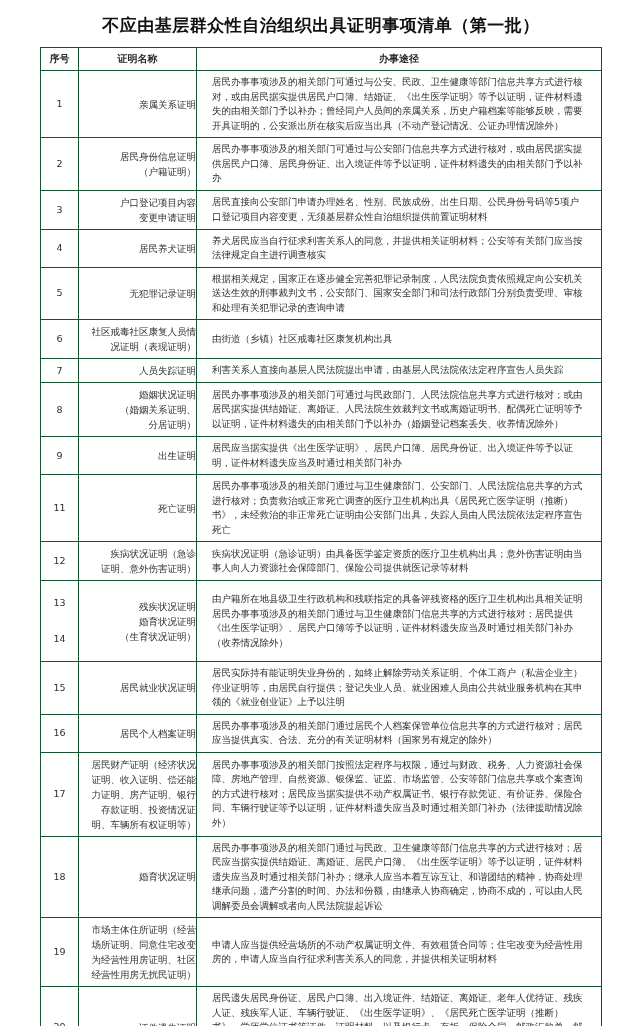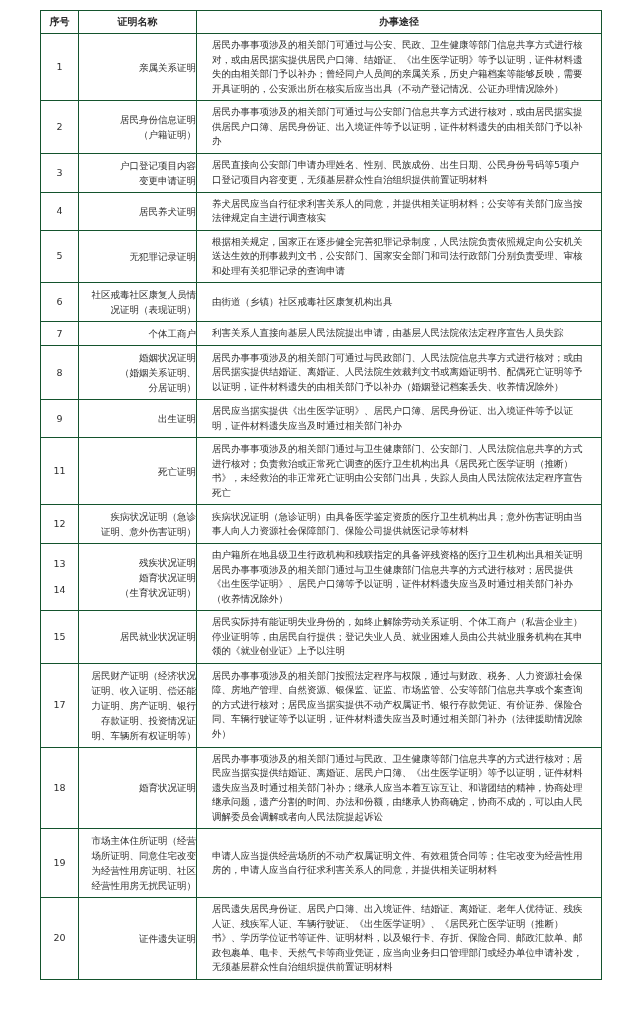--- a/index.html
+++ b/index.html
@@ -44,21 +44,21 @@
     text-align: center;
     background: #ffffff;
   }
   col.c-seq  { width: 38px; }
   col.c-name { width: 118px; }
   td.seq {
     font-size: 9.5px;
     text-align: center;
     padding: 4px 2px;
     white-space: pre-line;
-    line-height: 26px;
+    line-height: 36px;
     color: #2e2e2e;
   }
   td.seq.single { line-height: 14px; }
   td.name {
     font-size: 9.5px;
     text-align: right;
     padding: 4px 0;
     white-space: pre-line;
     line-height: 15px;
     color: #2e2e2e;
@@ -70,20 +70,21 @@
     line-height: 14.5px;
     white-space: pre-line;
     color: #2e2e2e;
     word-break: break-all;
   }
 </style>
 </head>
 <body>
 
 <div class="page">
+  <div class="doc-title">不应由基层群众性自治组织出具证明事项清单（第一批）</div>
   <table class="cert-table">
     <colgroup>
       <col class="c-seq">
       <col class="c-name">
       <col class="c-method">
     </colgroup>
     <thead>
       <tr>
         <th>序号</th>
         <th>证明名称</th>
@@ -119,21 +120,21 @@
           <td class="method">根据相关规定，国家正在逐步健全完善犯罪记录制度，人民法院负责依照规定向公安机关送达生效的刑事裁判文书，公安部门、国家安全部门和司法行政部门分别负责受理、审核和处理有关犯罪记录的查询申请</td>
         </tr>
         <tr>
           <td class="seq single">6</td>
           <td class="name">社区戒毒社区康复人员情
 况证明（表现证明）</td>
           <td class="method">由街道（乡镇）社区戒毒社区康复机构出具</td>
         </tr>
         <tr>
           <td class="seq single">7</td>
-          <td class="name">个体工商户</td>
+          <td class="name">人员失踪证明</td>
           <td class="method">利害关系人直接向基层人民法院提出申请，由基层人民法院依法定程序宣告人员失踪</td>
         </tr>
         <tr>
           <td class="seq single">8</td>
           <td class="name">婚姻状况证明
 （婚姻关系证明、
 分居证明）</td>
           <td class="method">居民办事事项涉及的相关部门可通过与民政部门、人民法院信息共享方式进行核对；或由居民据实提供结婚证、离婚证、人民法院生效裁判文书或离婚证明书、配偶死亡证明等予以证明，证件材料遗失的由相关部门予以补办（婚姻登记档案丢失、收养情况除外）</td>
         </tr>
         <tr>
@@ -160,20 +161,25 @@
 （生育状况证明）</td>
           <td class="method">由户籍所在地县级卫生行政机构和残联指定的具备评残资格的医疗卫生机构出具相关证明
 居民办事事项涉及的相关部门通过与卫生健康部门信息共享的方式进行核对；居民提供《出生医学证明》、居民户口簿等予以证明，证件材料遗失应当及时通过相关部门补办（收养情况除外）</td>
         </tr>
         <tr>
           <td class="seq single">15</td>
           <td class="name">居民就业状况证明</td>
           <td class="method">居民实际持有能证明失业身份的，如终止解除劳动关系证明、个体工商户（私营企业主）停业证明等，由居民自行提供；登记失业人员、就业困难人员由公共就业服务机构在其申领的《就业创业证》上予以注明</td>
         </tr>
         <tr>
+          <td class="seq single">16</td>
+          <td class="name">居民个人档案证明</td>
+          <td class="method">居民办事事项涉及的相关部门通过居民个人档案保管单位信息共享的方式进行核对；居民应当提供真实、合法、充分的有关证明材料（国家另有规定的除外）</td>
+        </tr>
+        <tr>
           <td class="seq single">17</td>
           <td class="name">居民财产证明（经济状况
 证明、收入证明、偿还能
 力证明、房产证明、银行
 存款证明、投资情况证
 明、车辆所有权证明等）</td>
           <td class="method">居民办事事项涉及的相关部门按照法定程序与权限，通过与财政、税务、人力资源社会保障、房地产管理、自然资源、银保监、证监、市场监管、公安等部门信息共享或个案查询的方式进行核对；居民应当据实提供不动产权属证书、银行存款凭证、有价证券、保险合同、车辆行驶证等予以证明，证件材料遗失应当及时通过相关部门补办（法律援助情况除外）</td>
         </tr>
         <tr>
           <td class="seq single">18</td>

